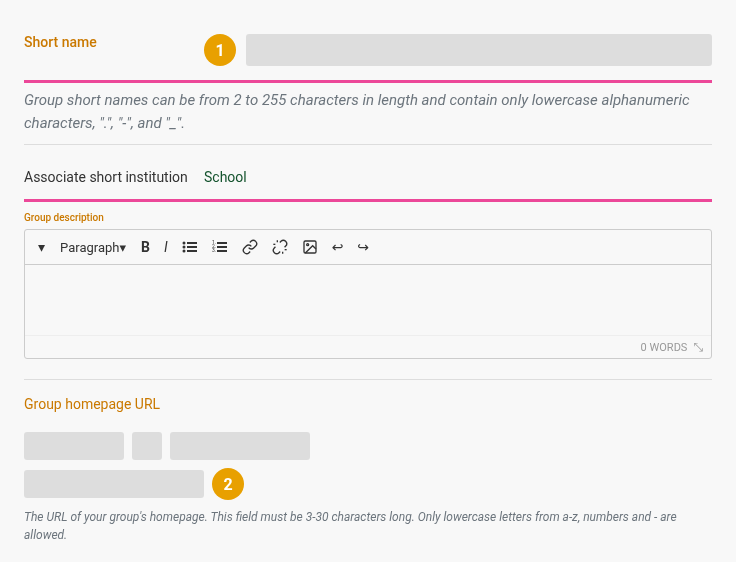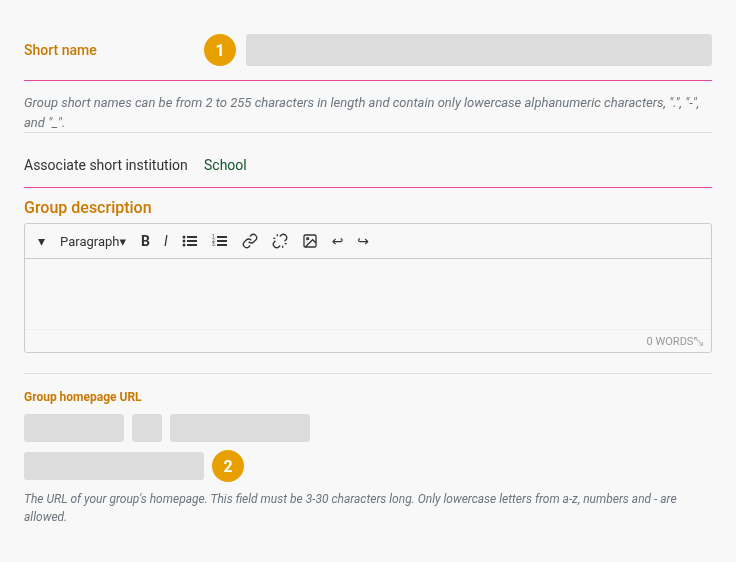--- a/index.html
+++ b/index.html
@@ -8,23 +8,22 @@
       font-size: 14px;
       color: #333;
       background: #f8f8f8;
       padding: 20px 24px;
       width: 736px;
       min-height: 562px;
     }
 
     .form-row {
       display: flex;
-      align-items: center;
       padding: 14px 0;
-      border-bottom: 1px solid #ec4899;
+      border-bottom: 3px solid #ec4899;
     }
 
     .field-label {
       font-size: 14px;
       color: #333;
       min-width: 180px;
       flex-shrink: 0;
     }
 
     .field-label.accent {
@@ -59,30 +58,31 @@
     }
 
     .text-input-mock {
       flex: 1;
       height: 32px;
       background: #ddd;
       border-radius: 3px;
     }
 
     .hint-text {
-      font-size: 13px;
+      font-size: 15px;
       color: #6c757d;
       font-style: italic;
-      margin: 12px 0 10px 0;
+      margin: 6px 0 10px 0;
       line-height: 1.5;
+      padding-bottom: 10px;
       border-bottom: 1px solid #ddd;
     }
 
     .section-label {
-      font-size: 16px;
+      font-size: 10px;
       color: #ca7900;
       font-weight: 500;
       margin-bottom: 6px;
       margin-top: 8px;
     }
 
     .editor-container {
       border: 1px solid #ccc;
       border-radius: 3px;
       margin-bottom: 6px;
@@ -123,20 +123,21 @@
     }
 
     .editor-footer {
       display: flex;
       justify-content: flex-end;
       align-items: center;
       padding: 4px 8px;
       font-size: 11px;
       color: #999;
       border-top: 1px solid #eee;
+      gap: 6px;
     }
 
     .editor-footer .words {
       font-size: 11px;
       color: #999;
     }
 
     .resize-handle {
       color: #999;
       font-size: 12px;
@@ -146,24 +147,24 @@
       margin: 10px 0;
       border-bottom: 1px solid #ddd;
       padding-bottom: 14px;
     }
 
     .url-section {
       margin-top: 16px;
     }
 
     .url-label {
-      font-size: 12px;
+      font-size: 14px;
       color: #ca7900;
-      font-weight: 700;
-      margin-bottom: 10px;
+      font-weight: 400;
+      margin-bottom: 20px;
     }
 
     .url-row {
       display: flex;
       align-items: center;
       gap: 8px;
       margin-bottom: 8px;
     }
 
     .url-part-mock {

